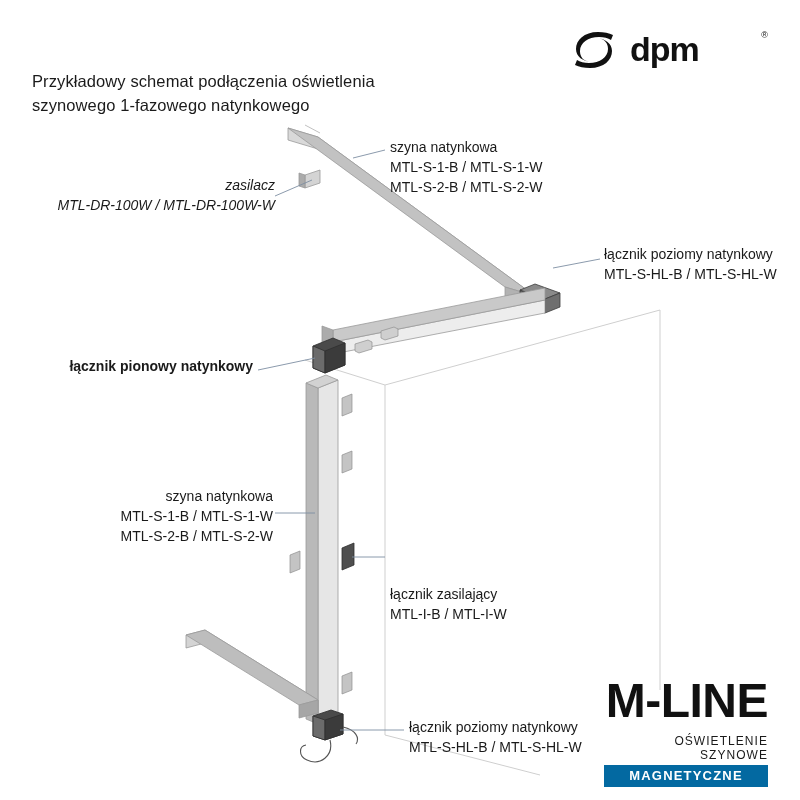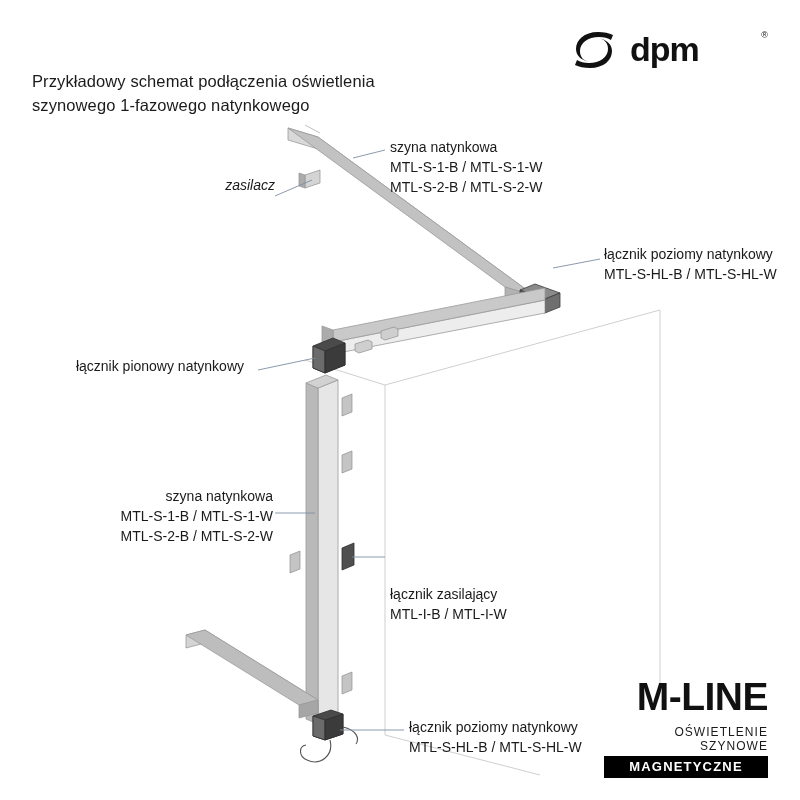--- a/index.html
+++ b/index.html
@@ -51,38 +51,38 @@
 
   
   #mline-logo {
     position: absolute;
     left: 604px;
     top: 678px;
     width: 164px;
     text-align: center;
   }
   #mline-logo .mline-word {
-    font-size: 39px;
+    font-size: 48px;
     font-weight: 700;
     letter-spacing: -0.5px;
     line-height: 0.95;
     color: #111;
     font-family: "Liberation Sans", sans-serif;
     text-align: right;
   }
   #mline-logo .mline-sub {
     font-size: 12px;
     letter-spacing: 1.05px;
     color: #1a1a1a;
     margin-top: 10px;
     text-align: right;
   }
   #mline-logo .mline-badge {
     margin-top: 3px;
-    background: #000000;
+    background: #0369a1;
     color: #fff;
     font-size: 13px;
     font-weight: 700;
     letter-spacing: 1.2px;
     padding: 3px 6px 4px 6px;
     display: block;
     text-align: center;
   }
 
   
@@ -228,28 +228,29 @@
   </svg>
 
   <div class="label" style="left:390px; top:138px;">
     <span class="l-title">szyna natynkowa</span>
     <span class="l-code">MTL-S-1-B / MTL-S-1-W</span>
     <span class="l-code">MTL-S-2-B / MTL-S-2-W</span>
   </div>
 
   <div class="label right" style="left:45px; top:176px; width:230px;font-style:italic;">
     <span class="l-title">zasilacz</span>
+    <span class="l-code">MTL-DR-100W / MTL-DR-100W-W</span>
   </div>
 
   <div class="label" style="left:604px; top:245px;">
     <span class="l-title">łącznik poziomy natynkowy</span>
     <span class="l-code">MTL-S-HL-B / MTL-S-HL-W</span>
   </div>
 
-  <div class="label right" style="left:44px; top:357px; width:200px;">
+  <div class="label right" style="left:53px; top:357px; width:200px;font-weight:bold;">
     <span class="l-title">łącznik pionowy natynkowy</span>
   </div>
 
   <div class="label right" style="left:60px; top:487px; width:213px;">
     <span class="l-title">szyna natynkowa</span>
     <span class="l-code">MTL-S-1-B / MTL-S-1-W</span>
     <span class="l-code">MTL-S-2-B / MTL-S-2-W</span>
   </div>
 
   <div class="label" style="left:390px; top:545px;margin-top:40px;">

